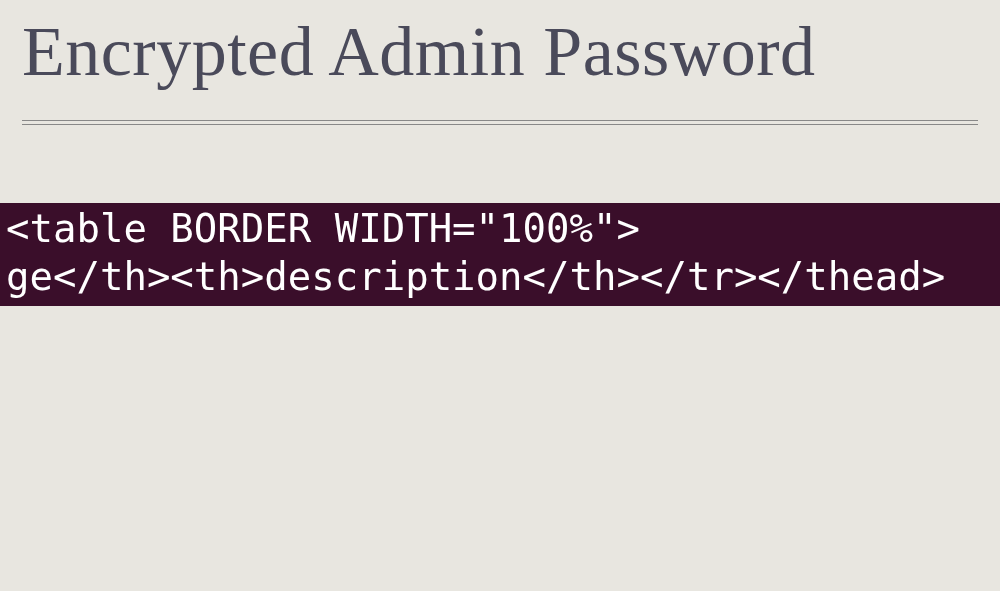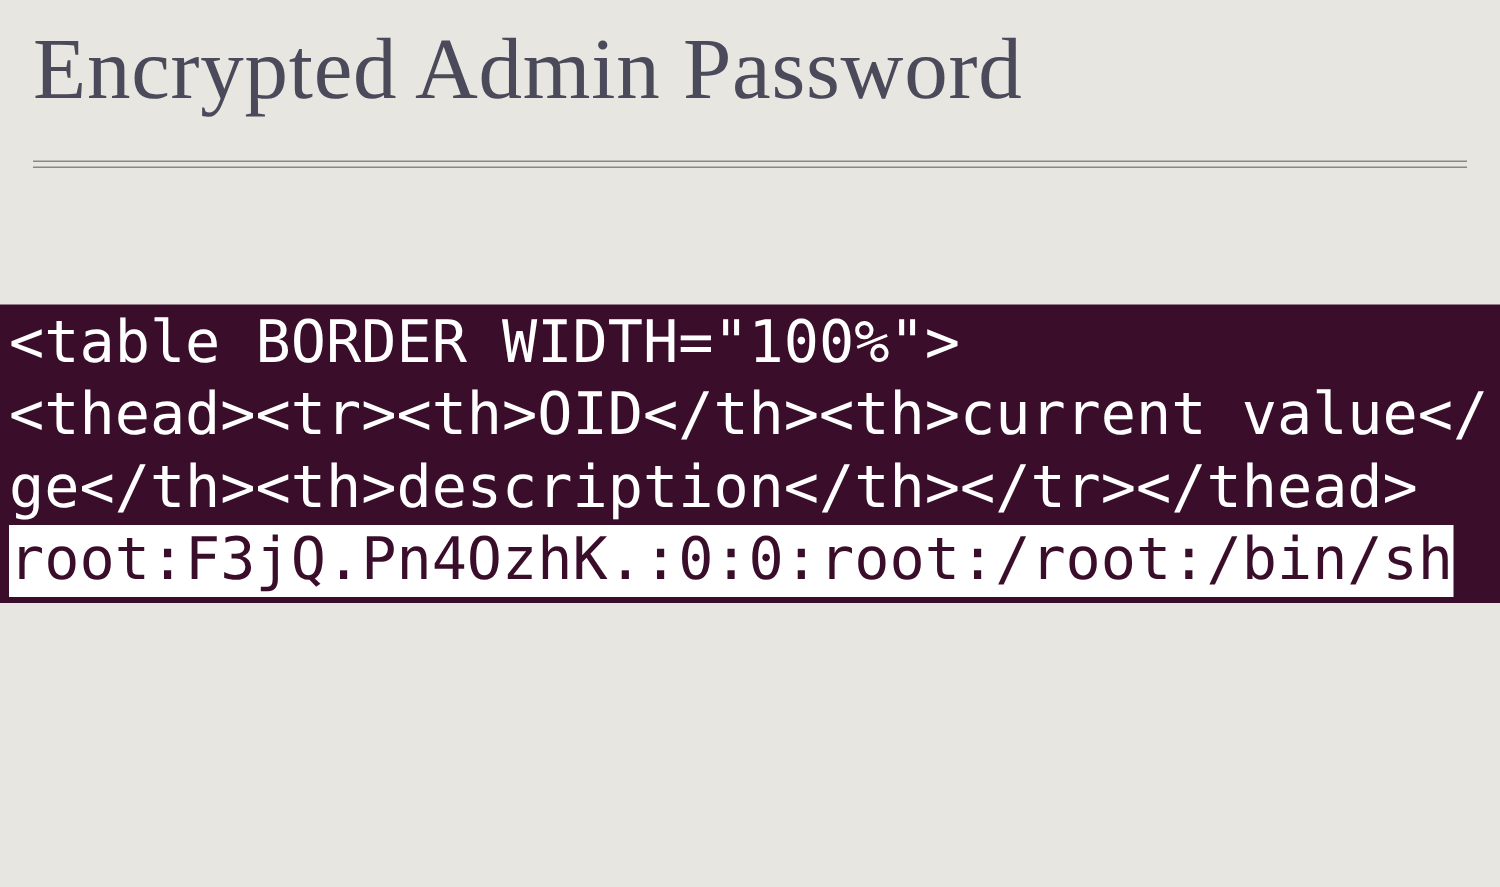--- a/index.html
+++ b/index.html
@@ -8,21 +8,21 @@
       box-sizing: border-box;
     }
     body {
       width: 1000px;
       height: 591px;
       background: #e8e6e0;
       position: relative;
     }
     .title {
       font-family: 'Didot', 'Bodoni MT', 'Times New Roman', serif;
-      font-size: 58px;
+      font-size: 70px;
       font-weight: 400;
       color: #4a4a5a;
       padding: 12px 0 0 22px;
       letter-spacing: 0.5px;
     }
     .divider {
       margin: 28px 22px 0 22px;
       border: none;
       height: 5px;
       border-top: 1px solid #888;
@@ -51,16 +51,14 @@
     }
   </style>
 </head>
 <body>
 
 <h1 class="title">Encrypted Admin Password</h1>
 <hr class="divider">
 
 <div class="code-block">
   <div class="code-line">&lt;table BORDER WIDTH="100%"&gt;</div>
-  <div class="code-line">&lt;thead&gt;&lt;tr&gt;&lt;th&gt;OID&lt;/th&gt;&lt;th&gt;current value&lt;/</div>
   <div class="code-line">ge&lt;/th&gt;&lt;th&gt;description&lt;/th&gt;&lt;/tr&gt;&lt;/thead&gt;</div>
-  <div class="code-line"><span class="highlighted">root:F3jQ.Pn4OzhK.:0:0:root:/root:/bin/sh</span></div>
 </div>
 
 </body></html>

